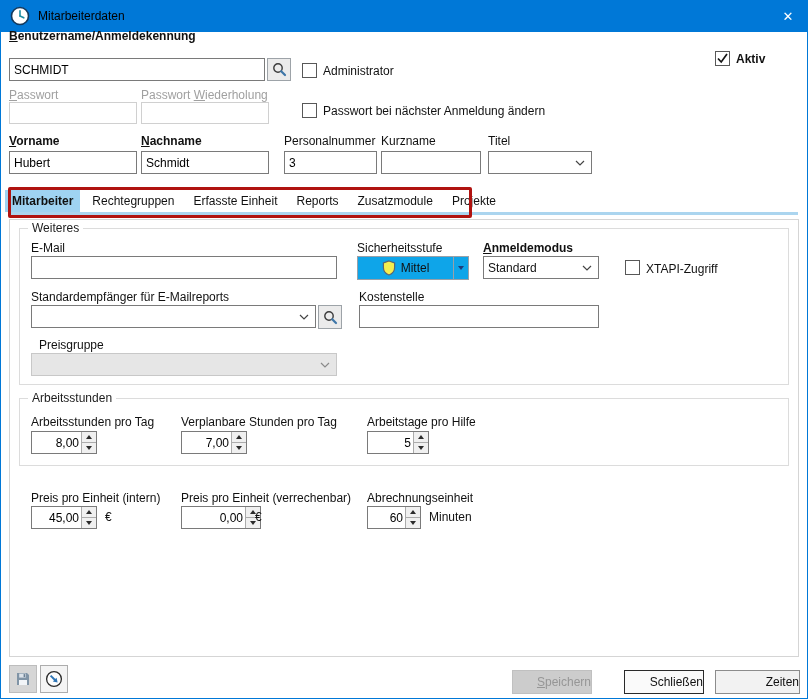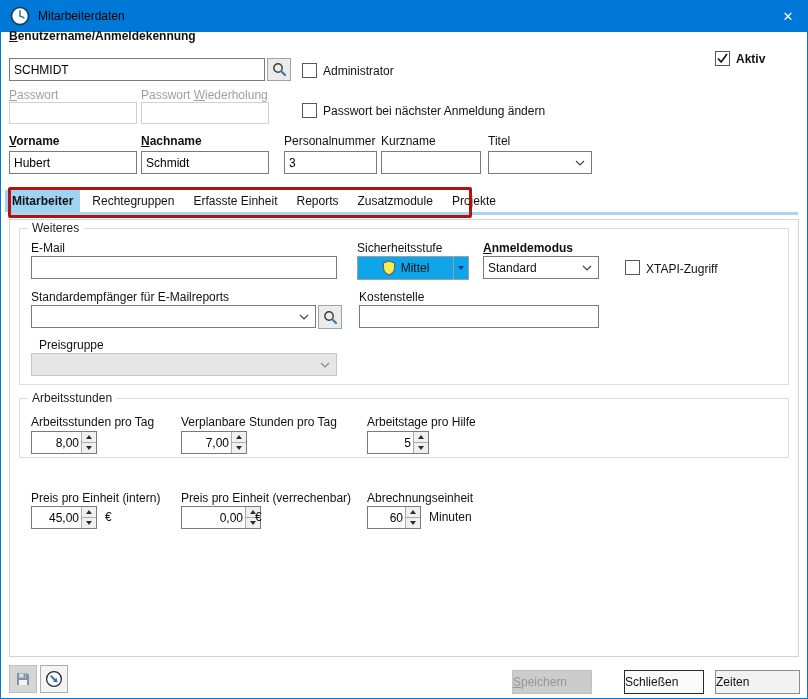--- a/index.html
+++ b/index.html
@@ -71,21 +71,21 @@
 
   .splitbtn { position: absolute; height: 24px; border: 1px solid #98A0A8; background: #0ea5e9;
               display: flex; }
   .split-main { flex: 1; display: flex; align-items: center; justify-content: center; gap: 5px; }
   .split-arrow { width: 15px; border-left: 1px solid #98A0A8;
                  display: flex; align-items: center; justify-content: center; }
 
   .unit { position: absolute; white-space: nowrap; }
 
   
-  .btn { position: absolute; height: 24px; display: flex; align-items: center; justify-content: flex-start;
+  .btn { position: absolute; height: 24px; display: flex; align-items: center; justify-content: flex-end;
          font-size: 12px; background: #F2F2F2; border: 1px solid #8C8C8C; }
   .btn.disabled { background: #CCCCCC; border-color: #C0C0C0; color: #969696; }
   .btn.focused { background: #FAFAFA; border: 1px solid #2A2A2A; }
   .tool-btn { position: absolute; width: 28px; height: 28px; display: flex; align-items: center;
               justify-content: center; }
   .tool-btn.save { background: #D6D6D6; border: 1px solid #BDBDBD; }
   .tool-btn.goto { background: #F4F4F4; border: 1px solid #ADADAD; }
 </style>
 </head>
 <body>
@@ -203,21 +203,21 @@
   <input class="tbox" style="left: 358px; top: 304px; width: 240px; height: 23px;" value="">
 
   <div class="lbl" style="left:38px; top:337px;">Preisgruppe</div>
   <div class="combo dis" style="left:30px; top:352px; width:306px; height:23px;">
     <span></span>
     <svg class="chev" width="10" height="6" viewBox="0 0 10 6">
         <polyline points="1,1 5,5 9,1" fill="none" stroke="#8A8A8A" stroke-width="1.2"></polyline>
       </svg>
   </div>
 
-  <div class="groupbox" style="left:18px; top:397px; width:770px; height:60px;">
+  <div class="groupbox" style="left:18px; top:397px; width:770px; height:68px;">
     <span class="legend">Arbeitsstunden</span>
   </div>
   <div class="lbl" style="left:30px; top:414px;">Arbeitsstunden pro Tag</div>
   <div class="lbl" style="left:180px; top:414px;">Verplanbare Stunden pro Tag</div>
   <div class="lbl" style="left:366px; top:414px;">Arbeitstage pro Hilfe</div>
 
   <div class="spinner" style="left:30px; top:430px; width:66px;">
     <input class="spin-value" value="8,00" style="">
     <div class="spin-btns">
         <div class="spin-btn">

